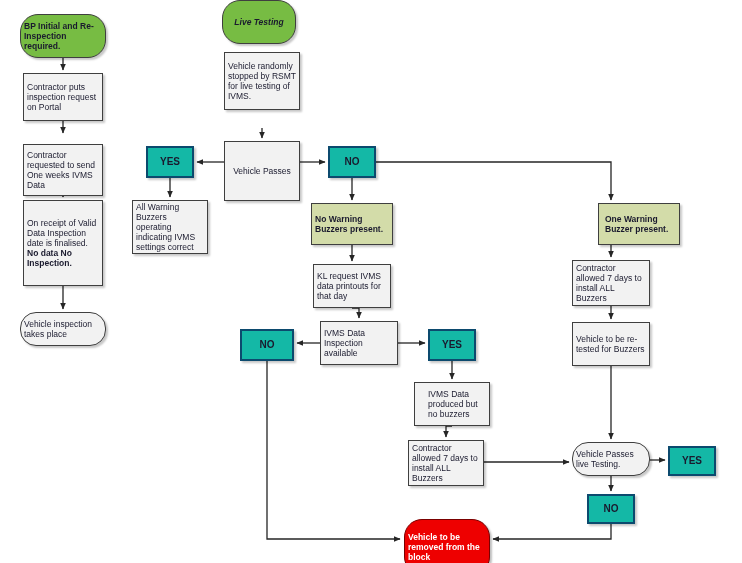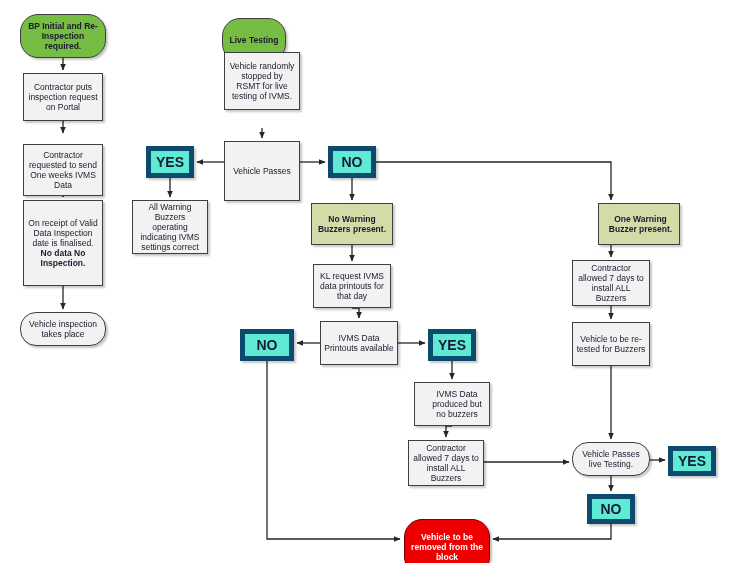--- a/index.html
+++ b/index.html
@@ -24,44 +24,43 @@
     width: 742px;
     height: 563px;
     pointer-events: none;
   }
   .node {
     position: absolute;
     box-sizing: border-box;
     display: flex;
     align-items: center;
     justify-content: center;
-    text-align: center;
     line-height: 1.18;
     font-size: 8.5px;
     color: #1a1a2e;
     padding: 2px 3px;
     z-index: 2;
   }
   .node .txt {
     display: block;
     white-space: pre-line;
   }
   
   .n-process {
     background: #f2f2f2;
     border: 1px solid #3f3f3f;
     box-shadow: 2px 2px 2px rgba(0,0,0,0.22);
   }
   
   .n-small {
-    background: #5eead4;
-    border: 5px solid #0c4a6e;
-    box-shadow: 2px 2px 2px rgba(0,0,0,0.22);
-    font-weight: bold;
-    font-size: 14px;
+    background: #14b8a6;
+    border: 2px solid #0c4a6e;
+    box-shadow: 2px 2px 2px rgba(0,0,0,0.22);
+    font-weight: bold;
+    font-size: 10px;
   }
   
   .n-olive {
     background: #d3dca9;
     border: 1px solid #3f3f3f;
     box-shadow: 2px 2px 2px rgba(0,0,0,0.22);
     font-weight: bold;
   }
   
   .n-start {
@@ -149,21 +148,21 @@
         <div>
           <span class="txt">On receipt of Valid Data Inspection date is finalised.</span>
           <span class="txt bold-line">No data No Inspection.</span>
         </div>
       </div>
       <div class="node n-terminal" style="left: 20px; top: 312px; width: 86px; height: 34px;">
         <div>
           <span class="txt">Vehicle inspection takes place</span>
         </div>
       </div>
-      <div class="node n-start" style="left: 222px; top: 18px; width: 64px; height: 44px;">
+      <div class="node n-start" style="left: 222px; top: 0; width: 74px; height: 44px; font-style: italic;">
         <div>
           <span class="txt">Live Testing</span>
         </div>
       </div>
       <div class="node n-process" style="left: 224px; top: 52px; width: 76px; height: 58px;">
         <div>
           <span class="txt">Vehicle randomly stopped by RSMT for live testing of IVMS.</span>
         </div>
       </div>
       <div class="node n-process" style="left: 224px; top: 141px; width: 76px; height: 60px;">
@@ -191,21 +190,21 @@
           <span class="txt">No Warning Buzzers present.</span>
         </div>
       </div>
       <div class="node n-process" style="left: 313px; top: 264px; width: 78px; height: 44px;">
         <div>
           <span class="txt">KL request IVMS data printouts for that day</span>
         </div>
       </div>
       <div class="node n-process" style="left: 320px; top: 321px; width: 78px; height: 44px;">
         <div>
-          <span class="txt">IVMS Data Printouts available</span>
+          <span class="txt">IVMS Data Inspection available</span>
         </div>
       </div>
       <div class="node n-small" style="left: 240px; top: 329px; width: 54px; height: 32px;">
         <div>
           <span class="txt">NO</span>
         </div>
       </div>
       <div class="node n-small" style="left: 428px; top: 329px; width: 48px; height: 32px;">
         <div>
           <span class="txt">YES</span>

